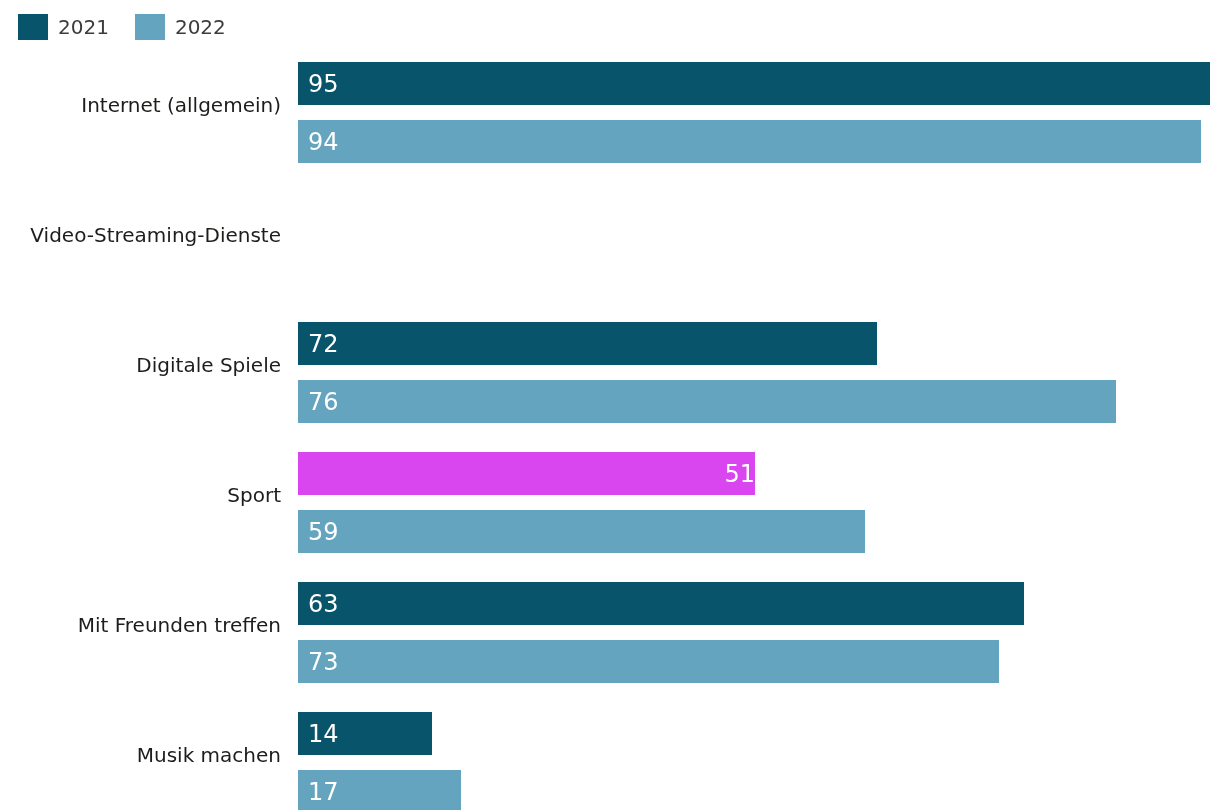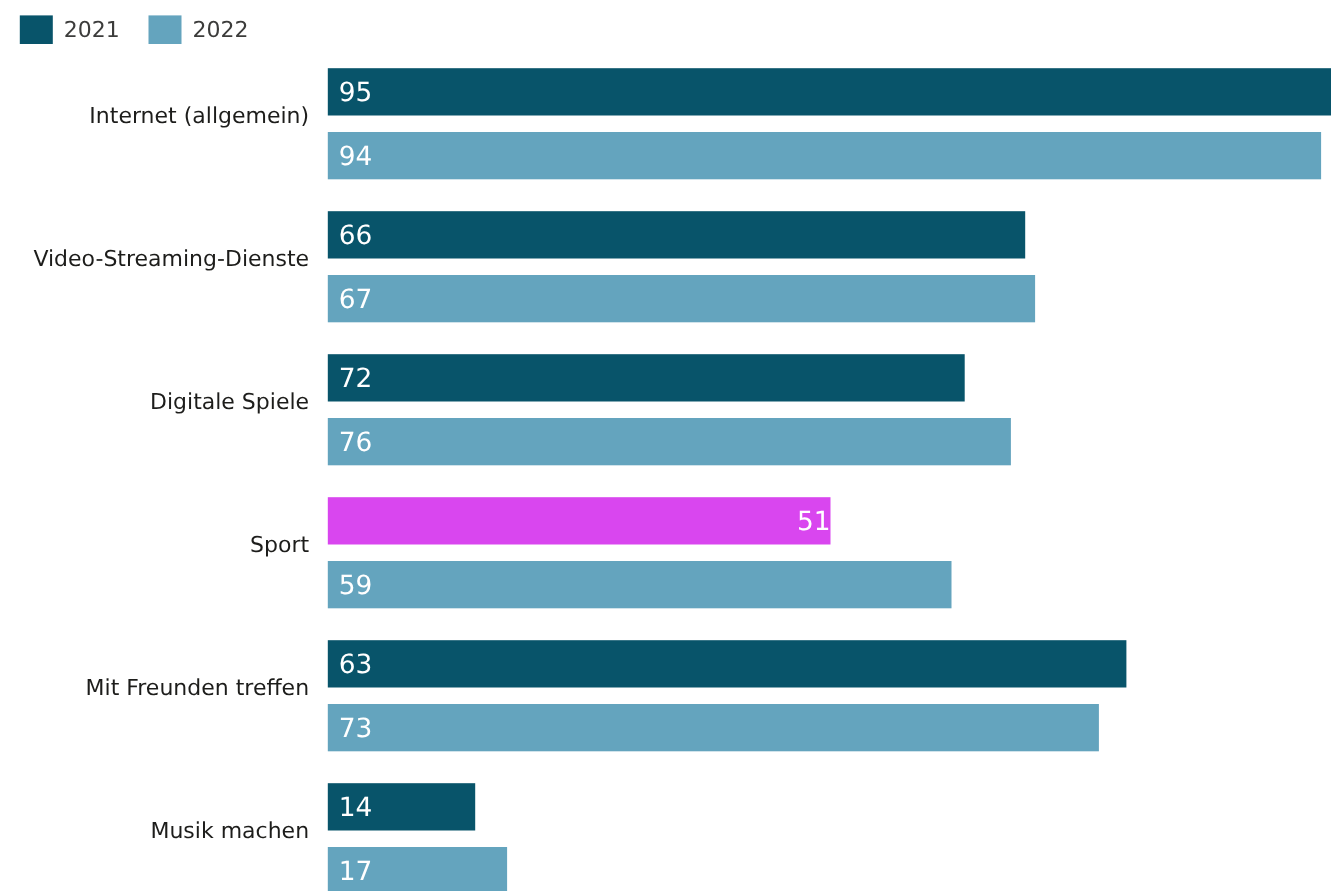--- a/index.html
+++ b/index.html
@@ -118,36 +118,28 @@
         <div class="bar s0" style="width: 912.396px; background: rgb(8, 84, 106);">
           <span class="bar-value">95</span>
         </div>
         <div class="bar s1" style="width: 902.792px; background: rgb(100, 164, 190);">
           <span class="bar-value">94</span>
         </div>
       </div>
     </div>
     <div class="group" style="top: 140px;">
       <div class="cat-label">Video-Streaming-Dienste</div>
-      <div class="bars">
-        <div class="bar s0" style="width: 633.875px; background: rgb(8, 84, 106);">
-          <span class="bar-value">66</span>
-        </div>
-        <div class="bar s1" style="width: 643.479px; background: rgb(100, 164, 190);">
-          <span class="bar-value">67</span>
-        </div>
-      </div>
     </div>
     <div class="group" style="top: 270px;">
       <div class="cat-label">Digitale Spiele</div>
       <div class="bars">
         <div class="bar s0" style="width: 579px; background: rgb(8, 84, 106);">
           <span class="bar-value">72</span>
         </div>
-        <div class="bar s1" style="width: 621px; background: rgb(100, 164, 190);">
+        <div class="bar s1" style="width: 818px; background: rgb(100, 164, 190);">
           <span class="bar-value">76</span>
         </div>
       </div>
     </div>
     <div class="group" style="top: 400px;">
       <div class="cat-label">Sport</div>
       <div class="bars">
         <div class="bar s0" style="width: 457px; background: #d946ef; justify-content: flex-end;">
           <span class="bar-value">51</span>
         </div>

